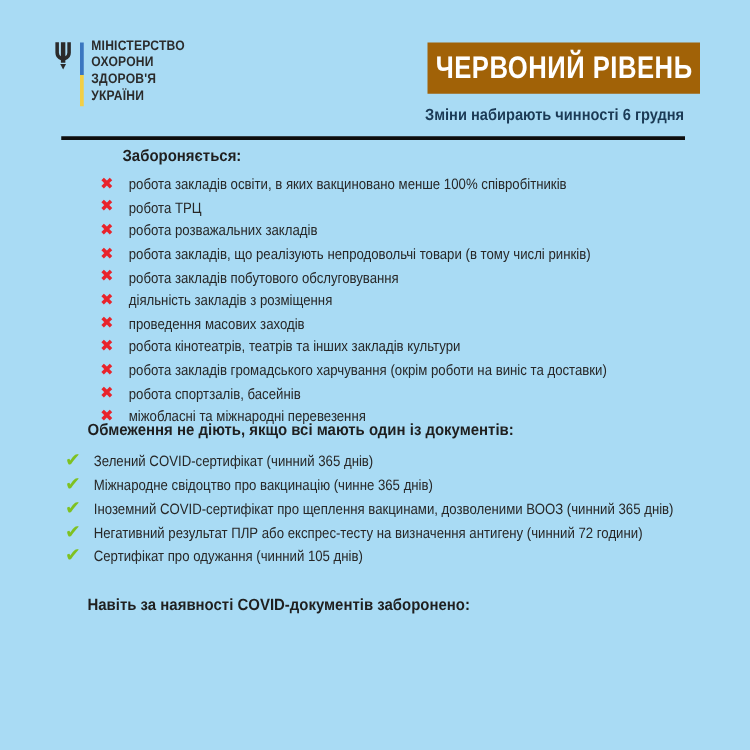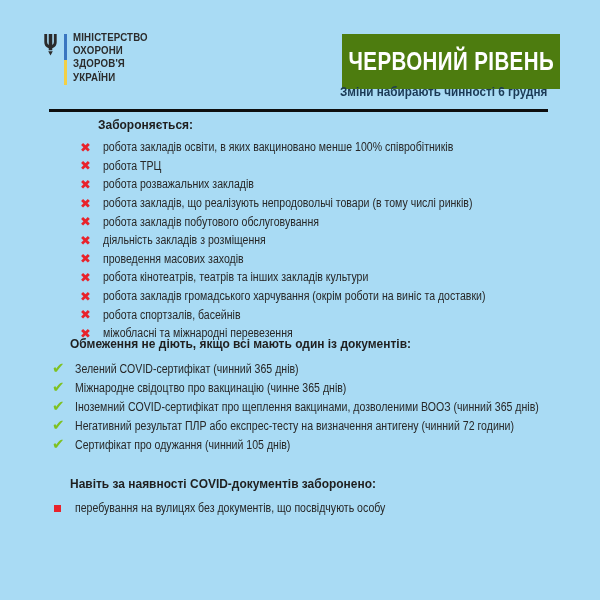--- a/index.html
+++ b/index.html
@@ -18,22 +18,22 @@
   .flagbar .b{width:3px;height:26px;background:#3a76c0;}
   .flagbar .y{width:3px;height:25px;background:#f3cf45;}
   .logo-text{
     position:absolute;left:32px;top:1px;
     font-size:11px;font-weight:bold;line-height:13.2px;
     letter-spacing:.2px;color:#2b2b2b;
     transform:scaleX(.88);transform-origin:0 0;white-space:nowrap;
   }
   
   .banner{
-    position:absolute;left:342px;top:34px;width:218px;height:55px;
-    background:#4d7c0f;display:flex;align-items:center;justify-content:center;
+    position:absolute;left:342px;top:34px;width:218px;height:41px;
+    background:#a16207;display:flex;align-items:center;justify-content:center;
   }
   .banner .bt{
     color:#ffffff;font-size:25px;font-weight:bold;white-space:nowrap;
     transform:scaleX(.82);transform-origin:50% 50%;letter-spacing:.5px;
   }
   .subtitle{
     position:absolute;top:84px;right:53px;
     font-size:13px;font-weight:bold;color:#1b3a55;white-space:nowrap;
     transform:scaleX(.9);transform-origin:100% 50%;
   }
@@ -167,22 +167,16 @@
       <div class="item">
           <span class="ic check">✔</span>
           <span class="t">Сертифікат про одужання (чинний 105 днів)</span>
         </div>
     </div>
   </div>
 
   <div class="sec sec3">
     <div class="sec-h">Навіть за наявності COVID-документів заборонено:</div>
     <div class="list">
-      <div class="item">
-          <span class="sqwrap">
-            <span class="sq"></span>
-          </span>
-          <span class="t">перебування на вулицях без документів, що посвідчують особу</span>
-        </div>
     </div>
   </div>
 
 </div>
 
 </body></html>

